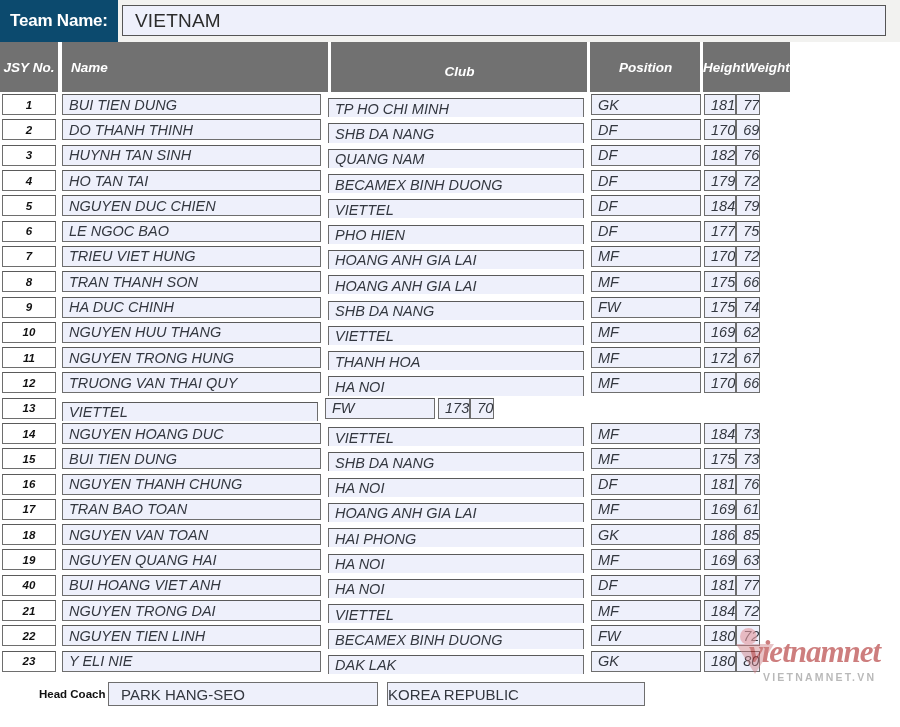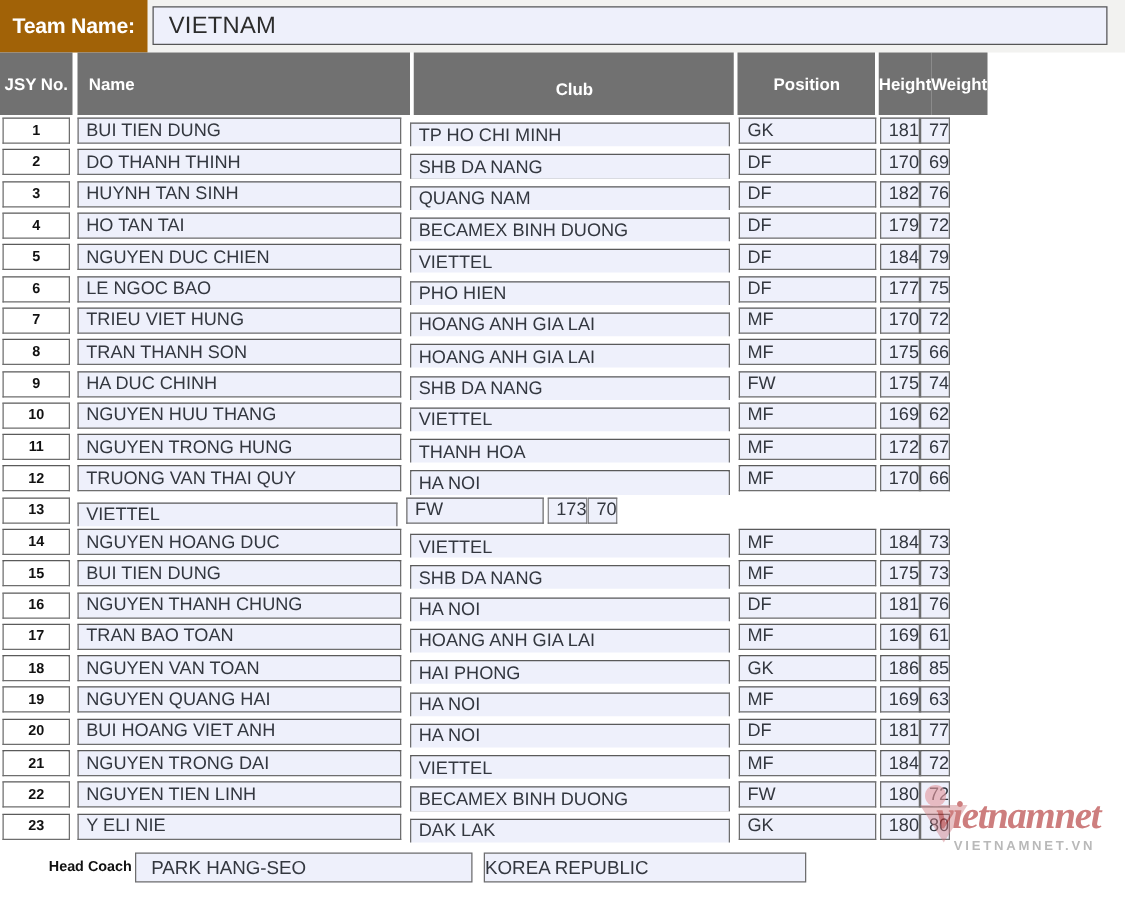--- a/index.html
+++ b/index.html
@@ -19,21 +19,21 @@
   .team-strip {
     position: absolute;
     left: 0; top: 0;
     width: 900px; height: 42px;
     background: #f2f2f0;
   }
   .team-label {
     position: absolute;
     left: 0; top: 0;
     width: 118px; height: 42px;
-    background: #a16207;
+    background: #0c4a6e;
     color: #ffffff;
     font-size: 17px;
     font-weight: bold;
     display: flex;
     align-items: center;
     padding-left: 10px;
     box-sizing: border-box;
     letter-spacing: -0.2px;
   }
   .team-input {
@@ -49,20 +49,21 @@
     font-size: 19px;
     color: #2c2c2c;
     letter-spacing: 0.2px;
   }
 
   
   .sheet {
     position: absolute;
     left: 0; top: 42px;
     width: 788px;
+    font-style: italic;
   }
   .row {
     display: flex;
     width: 900px;
     align-items: stretch;
   }
 
   
   .hrow { height: 50px; }
   .hcell {
@@ -603,21 +604,21 @@
         </div>
         <div class="dcell c-height">
           <div class="cellbox">169</div>
         </div>
         <div class="dcell c-weight">
           <div class="cellbox">63</div>
         </div>
       </div>
       <div class="row drow">
         <div class="dcell c-no">
-          <div class="cellbox num">20</div>
+          <div class="cellbox num">40</div>
         </div>
         <div class="dcell c-name">
           <div class="cellbox">BUI HOANG VIET ANH</div>
         </div>
         <div class="dcell c-club">
           <div class="cellbox">HA NOI</div>
         </div>
         <div class="dcell c-pos">
           <div class="cellbox">DF</div>
         </div>

